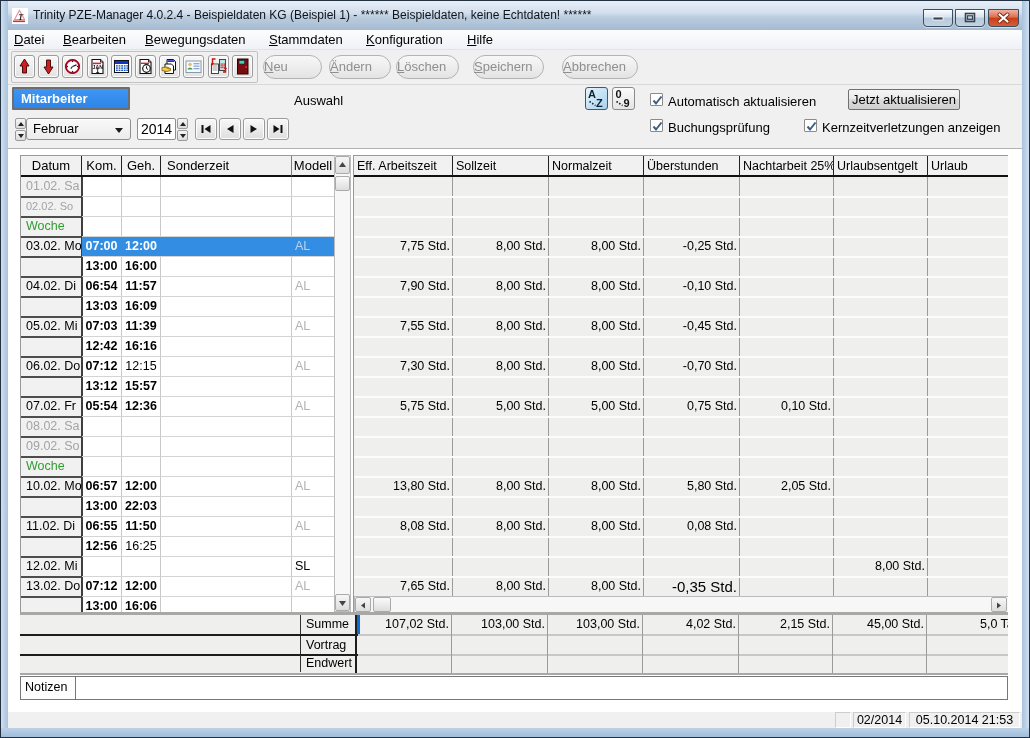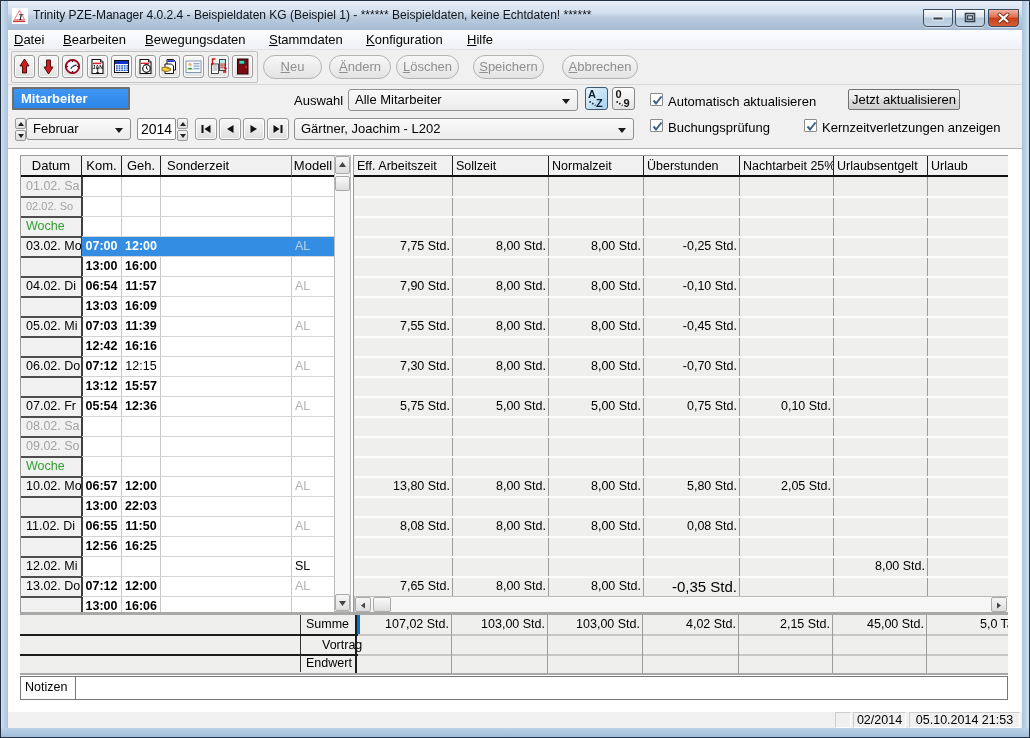--- a/index.html
+++ b/index.html
@@ -14,21 +14,21 @@
 .wbtn{top:9px;height:18px;border:1px solid #3c4d5e;border-radius:0 0 4px 4px;box-shadow:0 1px 0 rgba(255,255,255,.5)}
 .wbtn.min{left:923px;width:30px;background:linear-gradient(#fbfdfe 0%,#d8e3ee 45%,#b6c9da 50%,#c3d5e4 100%)}
 .wbtn.max{left:955px;width:30px;background:linear-gradient(#fbfdfe 0%,#d8e3ee 45%,#b6c9da 50%,#c3d5e4 100%)}
 .wbtn.close{left:988px;width:31px;background:linear-gradient(#f0b0a0 0%,#dd6f4f 45%,#c93d18 50%,#d65f35 100%)}
 .menubar{left:8px;top:30px;width:1014px;height:19px;background:linear-gradient(#fdfdfe,#eef1f6);font-size:13px;color:#000}
 .mi{position:absolute;top:2px}
 .toolbar{left:8px;top:49px;width:1014px;height:35px;background:#f0f0f0;border-top:1px solid #e3e3e3}
 .icopanel{left:3px;top:1px;width:247px;height:32px;border:1px solid #c2c2c2;border-radius:2px;background:#f0f0f0}
 .ibtn{position:absolute;top:5px;width:21px;height:23px;border:1px solid #9b9b9b;border-radius:3px;background:linear-gradient(#f8f8f8,#e2e2e2);box-shadow:inset 0 0 0 1px #fdfdfd}
 .ibtn svg{position:absolute;left:1px;top:2px}
-.tbtn{position:absolute;top:5px;height:24px;border:1px solid #b3b3b3;border-radius:12px;background:linear-gradient(#f7f7f7,#ececec 60%,#e3e3e3);color:#8f8f8f;font-size:13px;text-align:center;line-height:21px}
+.tbtn{position:absolute;top:5px;height:24px;border:1px solid #b3b3b3;border-radius:12px;background:linear-gradient(#f7f7f7,#ececec 60%,#e3e3e3);color:#8f8f8f;font-size:13px;text-align:left;line-height:21px}
 .filter{left:8px;top:84px;width:1014px;height:65px;background:#f0f0f0;border-top:1px solid #d9d9d9;border-bottom:1px solid #b3b3b3}
 .mitab{left:4px;top:2px;width:118px;height:23px;background:linear-gradient(#3f95f2,#2c85e8);border:2px solid #6e6e6e;border-radius:1px;color:#fff;font-weight:bold;font-size:13px;line-height:19px;padding-left:7px}
 .combo{position:absolute;height:22px;border:1px solid #8f8f8f;border-radius:3px;background:linear-gradient(#f9f9f9,#ececec);font-size:13px;color:#000;line-height:20px;padding-left:6px;box-shadow:inset 0 1px 0 #fff}
 .combo .arr{position:absolute;right:7px;top:9px;width:0;height:0;border-left:4px solid transparent;border-right:4px solid transparent;border-top:5px solid #1a1a1a}
 .lbl{position:absolute;font-size:13px;color:#000}
 .navbtn{position:absolute;top:0;width:22px;height:22px;border:1px solid #9b9b9b;border-radius:3px;background:linear-gradient(#f8f8f8,#dedede);box-shadow:inset 0 0 0 1px #fdfdfd}
 .cb{position:absolute;width:13px;height:13px;background:#fff;border:1px solid #8b8b8b;border-radius:1px}
 .cb svg{position:absolute;left:0px;top:0px}
 .spin{position:absolute;width:11px;height:11px;border:1px solid #9b9b9b;background:linear-gradient(#f6f6f6,#dcdcdc);border-radius:2px}
 .spin:after{content:"";position:absolute;left:2px}
@@ -175,21 +175,20 @@
     </div>
     <div class="tbtn" style="left:255px;width:59px"><u>N</u>eu</div>
     <div class="tbtn" style="left:321px;width:62px"><u>Ä</u>ndern</div>
     <div class="tbtn" style="left:388px;width:63px"><u>L</u>öschen</div>
     <div class="tbtn" style="left:465px;width:71px"><u>S</u>peichern</div>
     <div class="tbtn" style="left:554px;width:76px"><u>A</u>bbrechen</div>
   </div>
 <div class="abs filter" style="">
     <div class="mitab abs">Mitarbeiter</div>
     <div class="lbl" style="left:286px;top:8px">Auswahl</div>
-    <div class="combo" style="left:340px;top:4px;width:230px">Alle Mitarbeiter<span class="arr"></span></div>
     <div class="abs" style="left:577px;top:2px;width:23px;height:23px;border:1.5px solid #41586d;border-radius:3px;background:linear-gradient(135deg,#e8f4fb,#a7d2ef)"><svg width="20" height="20" viewBox="0 0 20 20">
         <text x="2" y="10" font-size="11" font-weight="bold" fill="#0c2233" font-family="Liberation Sans">A</text>
         <text x="10" y="19" font-size="11" font-weight="bold" fill="#0c2233" font-family="Liberation Sans">Z</text>
         <path d="M3.5 13.5 L9.5 17.5" stroke="#0c2233" stroke-width="1.6" stroke-dasharray="1.5 1.7"></path>
       </svg></div>
     <div class="abs" style="left:604px;top:2px;width:23px;height:23px;border:1.5px solid #8a8a8a;border-radius:3px;background:linear-gradient(#fbfbfb,#e4e4e4)"><svg width="20" height="20" viewBox="0 0 20 20">
         <text x="2.5" y="10" font-size="11" font-weight="bold" fill="#111" font-family="Liberation Sans">0</text>
         <text x="10.5" y="19" font-size="11" font-weight="bold" fill="#111" font-family="Liberation Sans">9</text>
         <path d="M3.5 13.5 L9.5 17.5" stroke="#111" stroke-width="1.6" stroke-dasharray="1.5 1.7"></path>
       </svg></div>
@@ -213,21 +212,20 @@
     <div class="navbtn" style="left:211px;top:33px"><svg width="20" height="20" viewBox="0 0 20 20">
         <path d="M13.5 6 L13.5 14 L7 10 Z" fill="#111"></path>
       </svg></div>
     <div class="navbtn" style="left:235px;top:33px"><svg width="20" height="20" viewBox="0 0 20 20">
         <path d="M6.5 6 L6.5 14 L13 10 Z" fill="#111"></path>
       </svg></div>
     <div class="navbtn" style="left:259px;top:33px"><svg width="20" height="20" viewBox="0 0 20 20">
         <path d="M5.5 6 L5.5 14 L11.5 10 Z" fill="#111"></path>
         <rect x="12.5" y="6" width="2" height="8" fill="#111"></rect>
       </svg></div>
-    <div class="combo" style="left:286px;top:33px;width:340px">Gärtner, Joachim - L202<span class="arr"></span></div>
     <div class="cb" style="left:642px;top:34px">
       <svg width="13" height="13" viewBox="0 0 13 13">
         <path d="M2.5 6.5 L5 9.5 L10.5 2.5" fill="none" stroke="#3d5f81" stroke-width="2"></path>
       </svg>
     </div>
     <div class="lbl" style="left:660px;top:35px">Buchungsprüfung</div>
     <div class="cb" style="left:796px;top:34px">
       <svg width="13" height="13" viewBox="0 0 13 13">
         <path d="M2.5 6.5 L5 9.5 L10.5 2.5" fill="none" stroke="#3d5f81" stroke-width="2"></path>
       </svg>
@@ -323,21 +321,21 @@
     <div style="position:absolute;left:101px;top:341px;width:38px;height:20px;color:#000;font-weight:bold;font-size:12.5px;line-height:19px;text-align:center" class="">22:03</div>
     <div style="position:absolute;left:0;top:380px;width:60px;height:1.5px;background:#4d4d4d" class=""></div>
     <div style="position:absolute;left:61px;top:380px;width:252px;height:1px;background:#d4d4d4" class=""></div>
     <div style="position:absolute;left:5px;top:361px;width:53px;height:20px;color:#000;font-size:12.5px;line-height:19px;white-space:nowrap" class="">11.02. Di</div>
     <div style="position:absolute;left:61px;top:361px;width:39px;height:20px;color:#000;font-weight:bold;font-size:12.5px;line-height:19px;text-align:center" class="">06:55</div>
     <div style="position:absolute;left:101px;top:361px;width:38px;height:20px;color:#000;font-weight:bold;font-size:12.5px;line-height:19px;text-align:center" class="">11:50</div>
     <div style="position:absolute;left:274px;top:361px;width:39px;height:20px;color:#b3b3b3;font-size:12.5px;line-height:19px" class="">AL</div>
     <div style="position:absolute;left:0;top:400px;width:60px;height:1.5px;background:#4d4d4d" class=""></div>
     <div style="position:absolute;left:61px;top:400px;width:252px;height:1px;background:#d4d4d4" class=""></div>
     <div style="position:absolute;left:61px;top:381px;width:39px;height:20px;color:#000;font-weight:bold;font-size:12.5px;line-height:19px;text-align:center" class="">12:56</div>
-    <div style="position:absolute;left:101px;top:381px;width:38px;height:20px;color:#000;font-weight:bold;font-size:12.5px;line-height:19px;text-align:center" class="">16:25</div>
+    <div style="position:absolute;left:101px;top:381px;width:38px;height:20px;color:#000;font-weight:normal;font-size:12.5px;line-height:19px;text-align:center" class="">16:25</div>
     <div style="position:absolute;left:0;top:420px;width:60px;height:1.5px;background:#4d4d4d" class=""></div>
     <div style="position:absolute;left:61px;top:420px;width:252px;height:1px;background:#d4d4d4" class=""></div>
     <div style="position:absolute;left:5px;top:401px;width:53px;height:20px;color:#000;font-size:12.5px;line-height:19px;white-space:nowrap" class="">12.02. Mi</div>
     <div style="position:absolute;left:274px;top:401px;width:39px;height:20px;color:#000;font-size:12.5px;line-height:19px" class="">SL</div>
     <div style="position:absolute;left:0;top:440px;width:60px;height:1.5px;background:#4d4d4d" class=""></div>
     <div style="position:absolute;left:61px;top:440px;width:252px;height:1px;background:#d4d4d4" class=""></div>
     <div style="position:absolute;left:5px;top:421px;width:53px;height:20px;color:#000;font-size:12.5px;line-height:19px;white-space:nowrap" class="">13.02. Do</div>
     <div style="position:absolute;left:61px;top:421px;width:39px;height:20px;color:#000;font-weight:bold;font-size:12.5px;line-height:19px;text-align:center" class="">07:12</div>
     <div style="position:absolute;left:101px;top:421px;width:38px;height:20px;color:#000;font-weight:bold;font-size:12.5px;line-height:19px;text-align:center" class="">12:00</div>
     <div style="position:absolute;left:274px;top:421px;width:39px;height:20px;color:#b3b3b3;font-size:12.5px;line-height:19px" class="">AL</div>
@@ -434,21 +432,21 @@
       </svg></div>
   </div>
 <div class="abs" style="left:20px;top:612px;width:988px;height:3px;background:#a8a8a7"></div>
 <div class="abs" style="left:20px;top:615px;width:988px;height:58px;overflow:hidden">
     <div style="position:absolute;left:0;top:0;width:988px;height:58px;background:#efefee"></div>
     <div style="position:absolute;left:0;top:19px;width:338px;height:2px;background:#1d1d1d"></div>
     <div style="position:absolute;left:338px;top:19px;width:650px;height:2px;background:#c7c7c6"></div>
     <div style="position:absolute;left:0;top:39px;width:338px;height:1.5px;background:#1d1d1d"></div>
     <div style="position:absolute;left:338px;top:39px;width:650px;height:1.5px;background:#c7c7c6"></div>
     <div style="position:absolute;left:280px;top:0px;width:55px;height:19px;border-left:1px solid #333;padding-left:5px;font-size:12.5px;line-height:19px">Summe</div>
-    <div style="position:absolute;left:280px;top:21px;width:55px;height:18px;border-left:1px solid #333;padding-left:21px;font-size:12.5px;line-height:18px">Vortrag</div>
+    <div style="position:absolute;left:280px;top:21px;width:55px;height:18px;border-left:1px solid #333;padding-left:5px;font-size:12.5px;line-height:18px">Vortrag</div>
     <div style="position:absolute;left:280px;top:40px;width:55px;height:17px;border-left:1px solid #333;padding-left:5px;font-size:12.5px;line-height:17px">Endwert</div>
     <div style="position:absolute;left:335px;top:0;width:1px;height:58px;background:#9b9b9b"></div>
     <div style="position:absolute;left:431px;top:0;width:1px;height:58px;background:#9b9b9b"></div>
     <div style="position:absolute;left:527px;top:0;width:1px;height:58px;background:#9b9b9b"></div>
     <div style="position:absolute;left:622px;top:0;width:1px;height:58px;background:#9b9b9b"></div>
     <div style="position:absolute;left:718px;top:0;width:1px;height:58px;background:#9b9b9b"></div>
     <div style="position:absolute;left:812px;top:0;width:1px;height:58px;background:#9b9b9b"></div>
     <div style="position:absolute;left:906px;top:0;width:1px;height:58px;background:#9b9b9b"></div>
     <div style="position:absolute;left:335px;top:0;width:94px;height:19px;text-align:right;font-size:12.5px;line-height:18px;overflow:hidden">107,02 Std.</div>
     <div style="position:absolute;left:431px;top:0;width:94px;height:19px;text-align:right;font-size:12.5px;line-height:18px;overflow:hidden">103,00 Std.</div>

